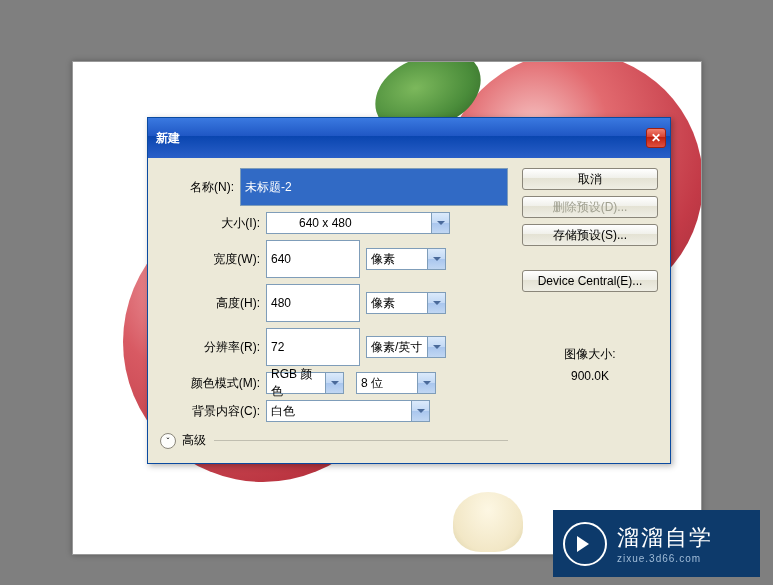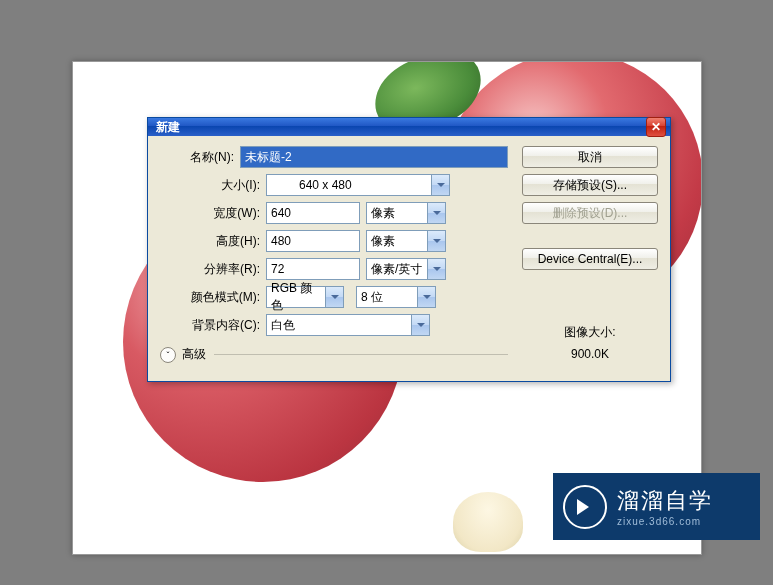--- a/index.html
+++ b/index.html
@@ -47,21 +47,21 @@
 
   .dialog {
     position: absolute;
     left: 147px; top: 117px;
     width: 524px;
     border: 1px solid #0a4aa0;
     box-shadow: 2px 2px 6px rgba(0,0,0,0.3);
     background: #ece9d8;
   }
   .titlebar {
-    height: 18px;
+    height: 40px;
     background: linear-gradient(to bottom, #3a79e0 0%, #1f57c4 45%, #0a46b0 46%, #2a5fc8 100%);
     display: flex;
     align-items: center;
     padding: 0 4px 0 8px;
     color: #fff;
     font-size: 12px;
     font-weight: bold;
   }
   .titlebar .spacer { flex: 1; }
   .close-btn {
@@ -81,21 +81,21 @@
   }
   .left-col { flex: 1; }
   .right-col { width: 136px; margin-left: 14px; }
 
   .row { display: flex; align-items: center; margin-bottom: 6px; }
   .label { width: 80px; text-align: right; font-size: 12px; color: #000; padding-right: 6px; }
   .label.indent { width: 106px; }
   
   .text-input {
     flex: 1;
-    height: 22px;
+    height: 38px;
     border: 1px solid #7f9db9;
     background: #fff;
     font-size: 12px;
     padding: 0 4px;
   }
   .text-input.sel { background: #316ac5; color: #fff; }
   .text-input.short { flex: none; width: 94px; }
   
   .combo {
     height: 22px;
@@ -151,21 +151,21 @@
     cursor: pointer;
   }
   .adv-label { font-size: 12px; margin-right: 8px; }
   .adv-line { flex: 1; border-top: 1px solid #c0beb0; }
 
   .info-block { margin-top: 54px; text-align: center; font-size: 12px; color: #000; }
   .info-block div { margin-bottom: 6px; }
 
   .watermark {
     position: absolute;
-    left: 553px; top: 473px;
+    left: 553px; top: 510px;
     width: 207px; height: 67px;
     background: #0d3a6b;
     display: flex;
     align-items: center;
     padding: 0 10px;
     color: #fff;
   }
   .wm-icon {
     width: 44px; height: 44px;
     border: 2px solid #fff;
@@ -269,22 +269,22 @@
           <span>ˇ</span>
         </div>
         <span class="adv-label">高级</span>
         <div class="adv-line"></div>
       </div>
 
     </div>
 
     <div class="right-col">
       <div class="btn">取消</div>
+      <div class="btn disabled">删除预设(D)...</div>
       <div class="btn">存储预设(S)...</div>
-      <div class="btn disabled">删除预设(D)...</div>
       <div class="btn gap">Device Central(E)...</div>
       <div class="info-block">
         <div>图像大小:</div>
         <div>900.0K</div>
       </div>
     </div>
   </div>
 </div>
 
 <div class="watermark">

